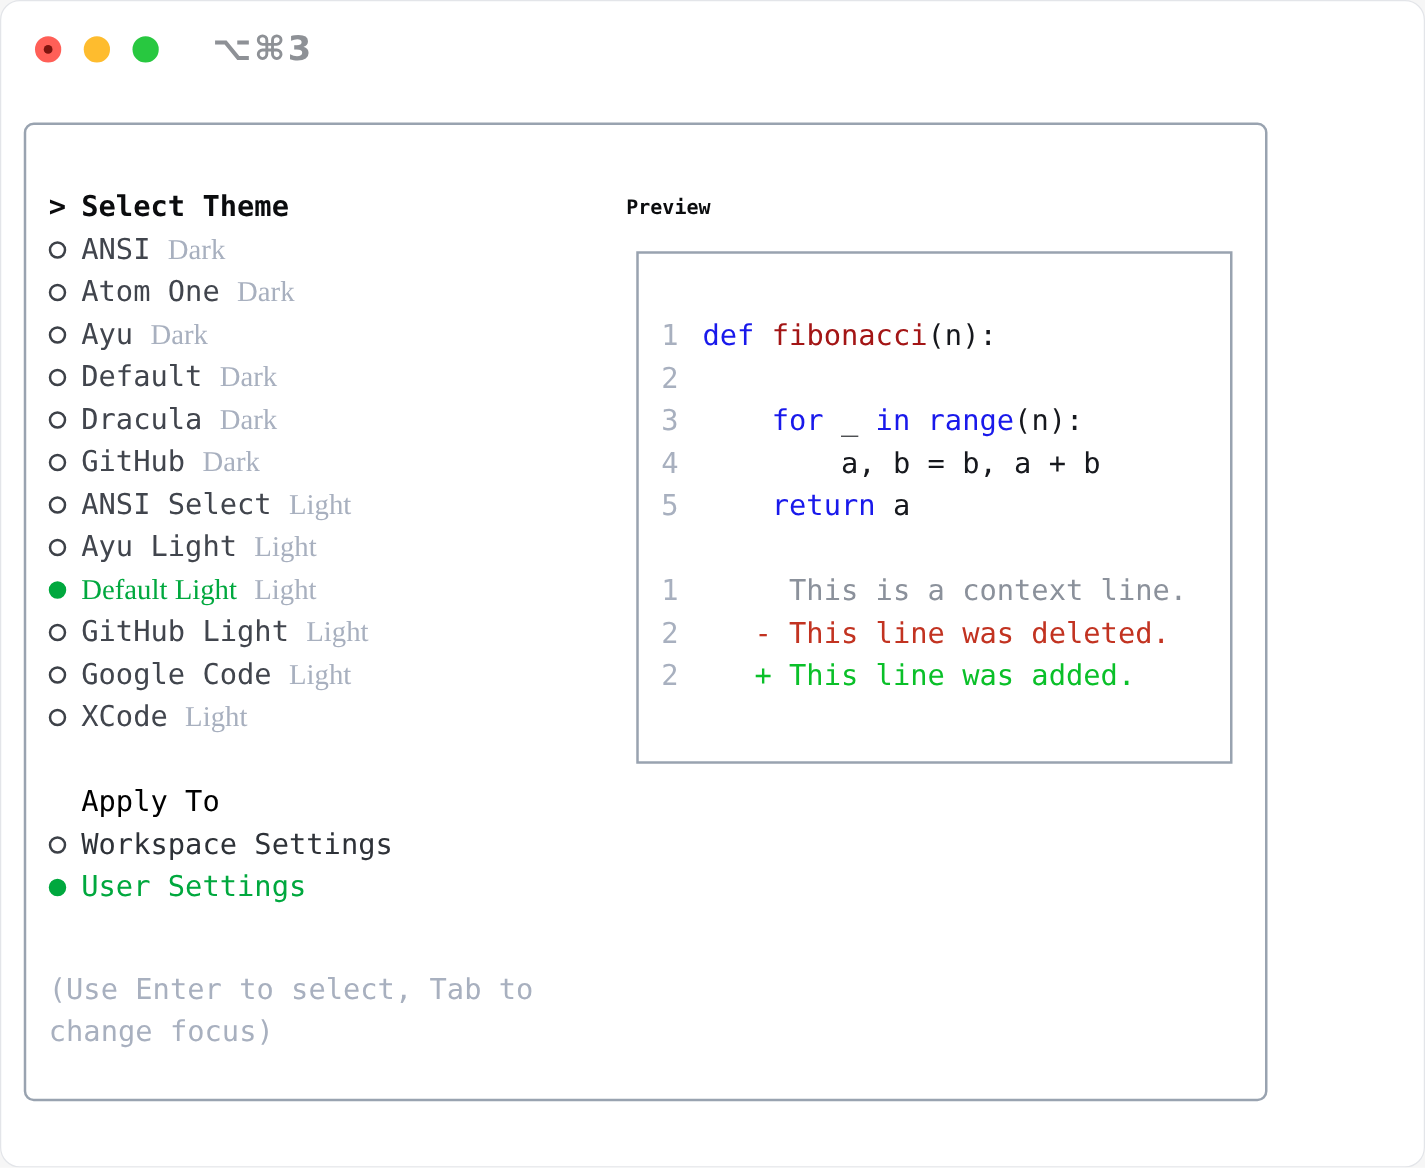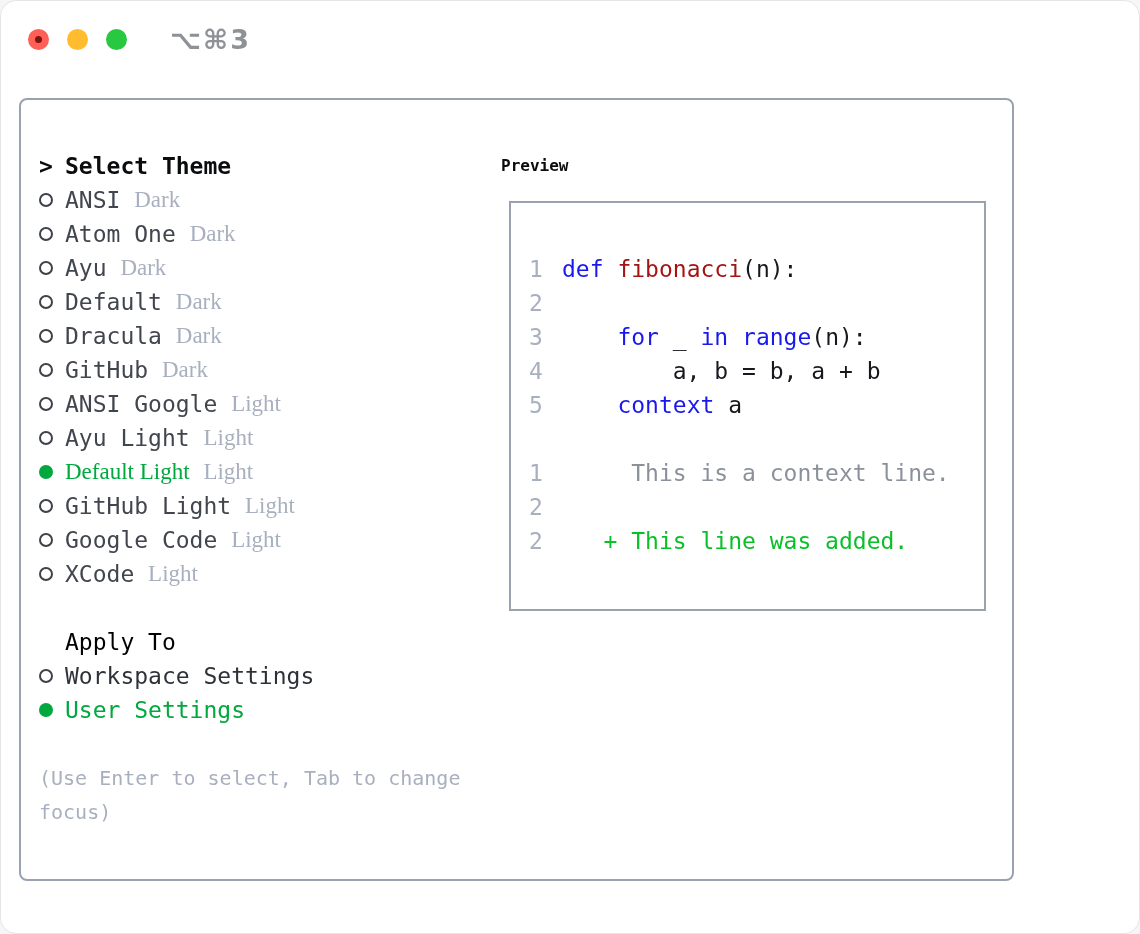--- a/index.html
+++ b/index.html
@@ -54,22 +54,22 @@
 
   .heading { font-weight:700; color:var(--c-heading); }
   .tname { color:var(--c-item_text); white-space:pre;text-align:center; }
   .tname.sel { color:var(--c-selected);font-family:Liberation Serif, serif; }
   .variant { color:var(--c-muted); margin-left:0.602em;font-family:Liberation Serif, serif; }
   .apply-label { color:#000000; }
   .opt-label { color:#2e3238; white-space:pre; }
   .opt-label.sel { color:var(--c-selected); }
 
   .hint {
-    margin-top:34px; width:448px;
-    font-size:20px; line-height:34px; color:var(--c-muted);
+    margin-top:48px; width:448px;
+    font-size:23px; line-height:34px; color:var(--c-muted);
   }
 
   
   .preview-heading-row { height:34px; line-height:34px; font-size:16px; display:flex; align-items:flex-start; }
   .preview-box {
     margin-left:8px; margin-top:18px; width:477px; height:410px;
     border:2px solid var(--c-panel_border); background:#fff;
     padding:49px 6px 0 18px;
   }
   .ln { width:33px; flex:none; color:var(--c-line_number); }
@@ -145,21 +145,21 @@
             <span class="marker">
               <i class="dot"></i>
             </span>
             <span class="tname">GitHub</span>
             <span class="variant">Dark</span>
           </div>
           <div class="row">
             <span class="marker">
               <i class="dot"></i>
             </span>
-            <span class="tname">ANSI Google</span>
+            <span class="tname">ANSI Select</span>
             <span class="variant">Light</span>
           </div>
           <div class="row">
             <span class="marker">
               <i class="dot"></i>
             </span>
             <span class="tname">Ayu Light</span>
             <span class="variant">Light</span>
           </div>
           <div class="row">
@@ -233,31 +233,32 @@
             <div class="row">
               <span class="ln">3</span>
               <span class="codetext"><span class="seg-code">    </span><span class="seg-keyword">for</span><span class="seg-code"> _ </span><span class="seg-keyword">in</span><span class="seg-code"> </span><span class="seg-keyword">range</span><span class="seg-code">(n):</span></span>
             </div>
             <div class="row">
               <span class="ln">4</span>
               <span class="codetext"><span class="seg-code">        a, b = b, a + b</span></span>
             </div>
             <div class="row">
               <span class="ln">5</span>
-              <span class="codetext"><span class="seg-code">    </span><span class="seg-keyword">context</span><span class="seg-code"> a</span></span>
+              <span class="codetext"><span class="seg-code">    </span><span class="seg-keyword">return</span><span class="seg-code"> a</span></span>
             </div>
           </div>
         <div class="spacer"></div>
         <div id="diff-block">
             <div class="row">
               <span class="ln">1</span>
               <span class="codetext"><span class="seg-context">     This is a context line.</span></span>
             </div>
             <div class="row">
               <span class="ln">2</span>
+              <span class="codetext"><span class="seg-deleted">   - This line was deleted.</span></span>
             </div>
             <div class="row">
               <span class="ln">2</span>
               <span class="codetext"><span class="seg-added">   + This line was added.</span></span>
             </div>
           </div>
       </div>
     </div>
 
   </div>

